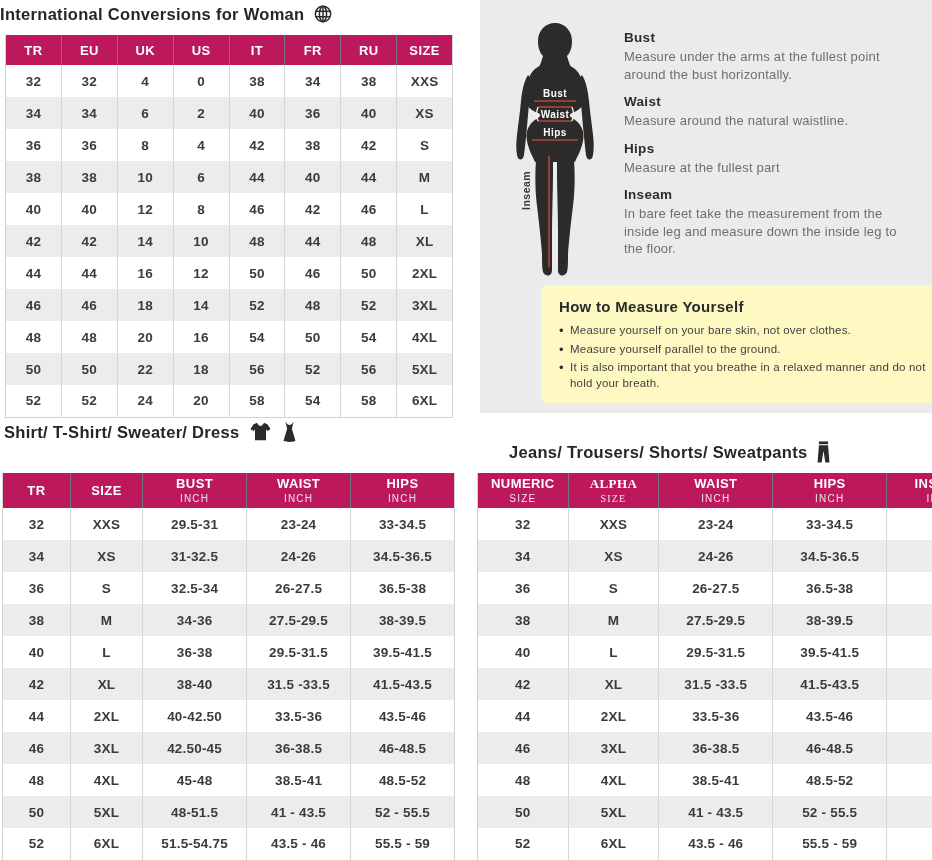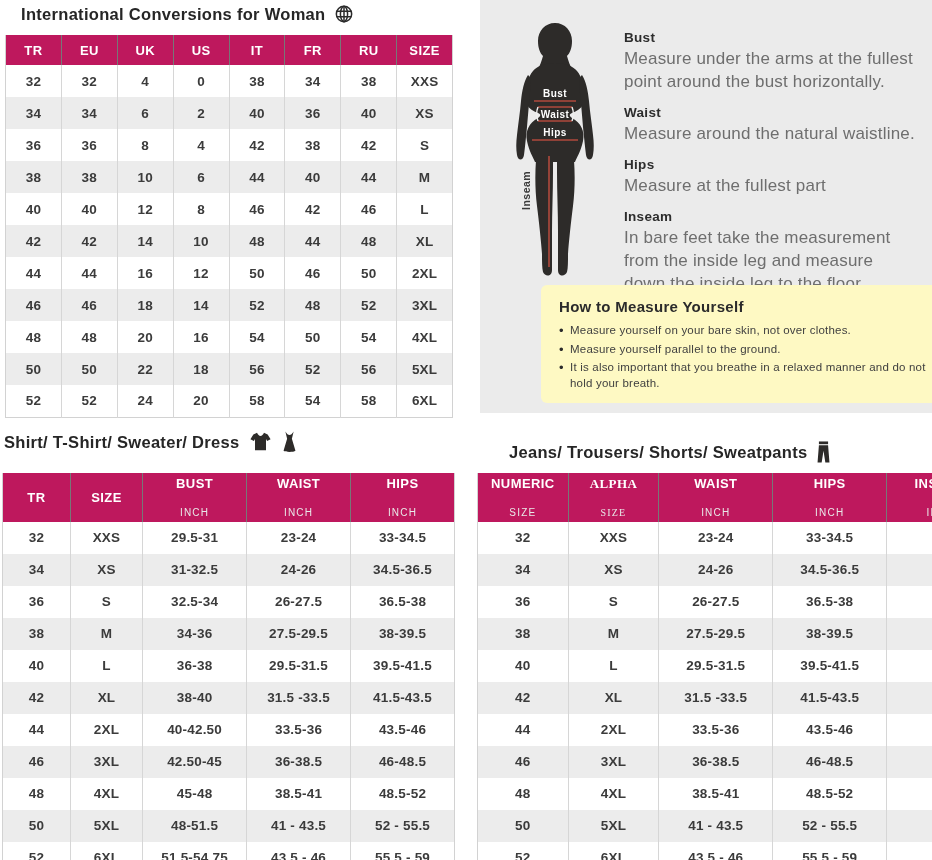--- a/index.html
+++ b/index.html
@@ -28,51 +28,51 @@
   }
   table.tbl th:last-child { border-right:none; }
   table.tbl td {
     text-align:center; font-weight:700; font-size:13.5px; color:#3b3b3b;
     height:32px; border-right:1px solid #d6d6d6; letter-spacing:.2px;
     background:#fff;
   }
   table.tbl td:last-child { border-right:none; }
   table.tbl tbody tr:nth-child(even) td { background:#ececec; }
   .th-main { display:block; line-height:1.05; }
-  .th-sub  { display:block; line-height:1.1; font-size:10px; font-weight:400; letter-spacing:1.2px; color:#e9e9e9; margin-top:16px; }
+  .th-sub  { display:block; line-height:1.1; font-size:10px; font-weight:400; letter-spacing:1.2px; color:#e9e9e9; margin-top:2px; }
 
   .tbl-int th { height:30px; }
   .tbl-wide th { height:35px; }
 
   
   .tbl-shirt th:nth-child(1){width:15%;} .tbl-shirt th:nth-child(2){width:16%;}
   .tbl-shirt th:nth-child(3){width:23%;} .tbl-shirt th:nth-child(4){width:23%;}
   .tbl-shirt th:nth-child(5){width:23%;}
   .tbl-jeans th:nth-child(1){width:17.5%;} .tbl-jeans th:nth-child(2){width:17.5%;font-family:Liberation Serif, serif;}
   .tbl-jeans th:nth-child(3){width:22%;} .tbl-jeans th:nth-child(4){width:22%;}
   .tbl-jeans th:nth-child(5){width:21%;}
 
   
-  .tl-title { position:absolute; left:21px; top:4px; }
+  .tl-title { position:absolute; left:0; top:4px; }
   .tl-table { position:absolute; left:5px; top:35px; width:448px; }
-  .bl-title { position:absolute; left:4px; top:431px; }
+  .bl-title { position:absolute; left:4px; top:421px; }
   .bl-table { position:absolute; left:2px; top:473px; width:453px; }
   .br-title { position:absolute; left:477px; top:441px;margin-left:32px; }
   .br-table { position:absolute; left:477px; top:473px; width:519px; }
 
   
   .panel {
     position:absolute; left:480px; top:0; width:452px; height:413px;
     background:#ebebeb;
   }
   .figure-svg { position:absolute; left:14px; top:20px; }
   .guide-text { position:absolute; left:144px; top:30px; width:292px; }
   .guide-section { margin-bottom:11px; }
   .guide-heading { font-size:13.5px; font-weight:700; color:#2d2d2d; letter-spacing:.3px; margin-bottom:3px; }
-  .guide-body { font-size:17px; color:#6e6e6e; line-height:1.35; letter-spacing:.2px; }
+  .guide-body { font-size:13px; color:#6e6e6e; line-height:1.35; letter-spacing:.2px; }
 
   .howto-box {
     position:absolute; left:16px; top:285px; width:421px; height:118px;
     background:#fef9c3; border-radius:6px; padding:13px 18px 10px 18px;margin-left:45px;
   }
   .howto-title { font-size:15px; font-weight:700; color:#2b2b2b; letter-spacing:.3px; margin-bottom:8px; }
   .howto-box ul { list-style:none; }
   .howto-box li {
     font-size:11.5px; color:#3f3f3f; line-height:1.35; letter-spacing:.2px;
     padding-left:11px; position:relative; margin-bottom:3px; font-weight:500;

